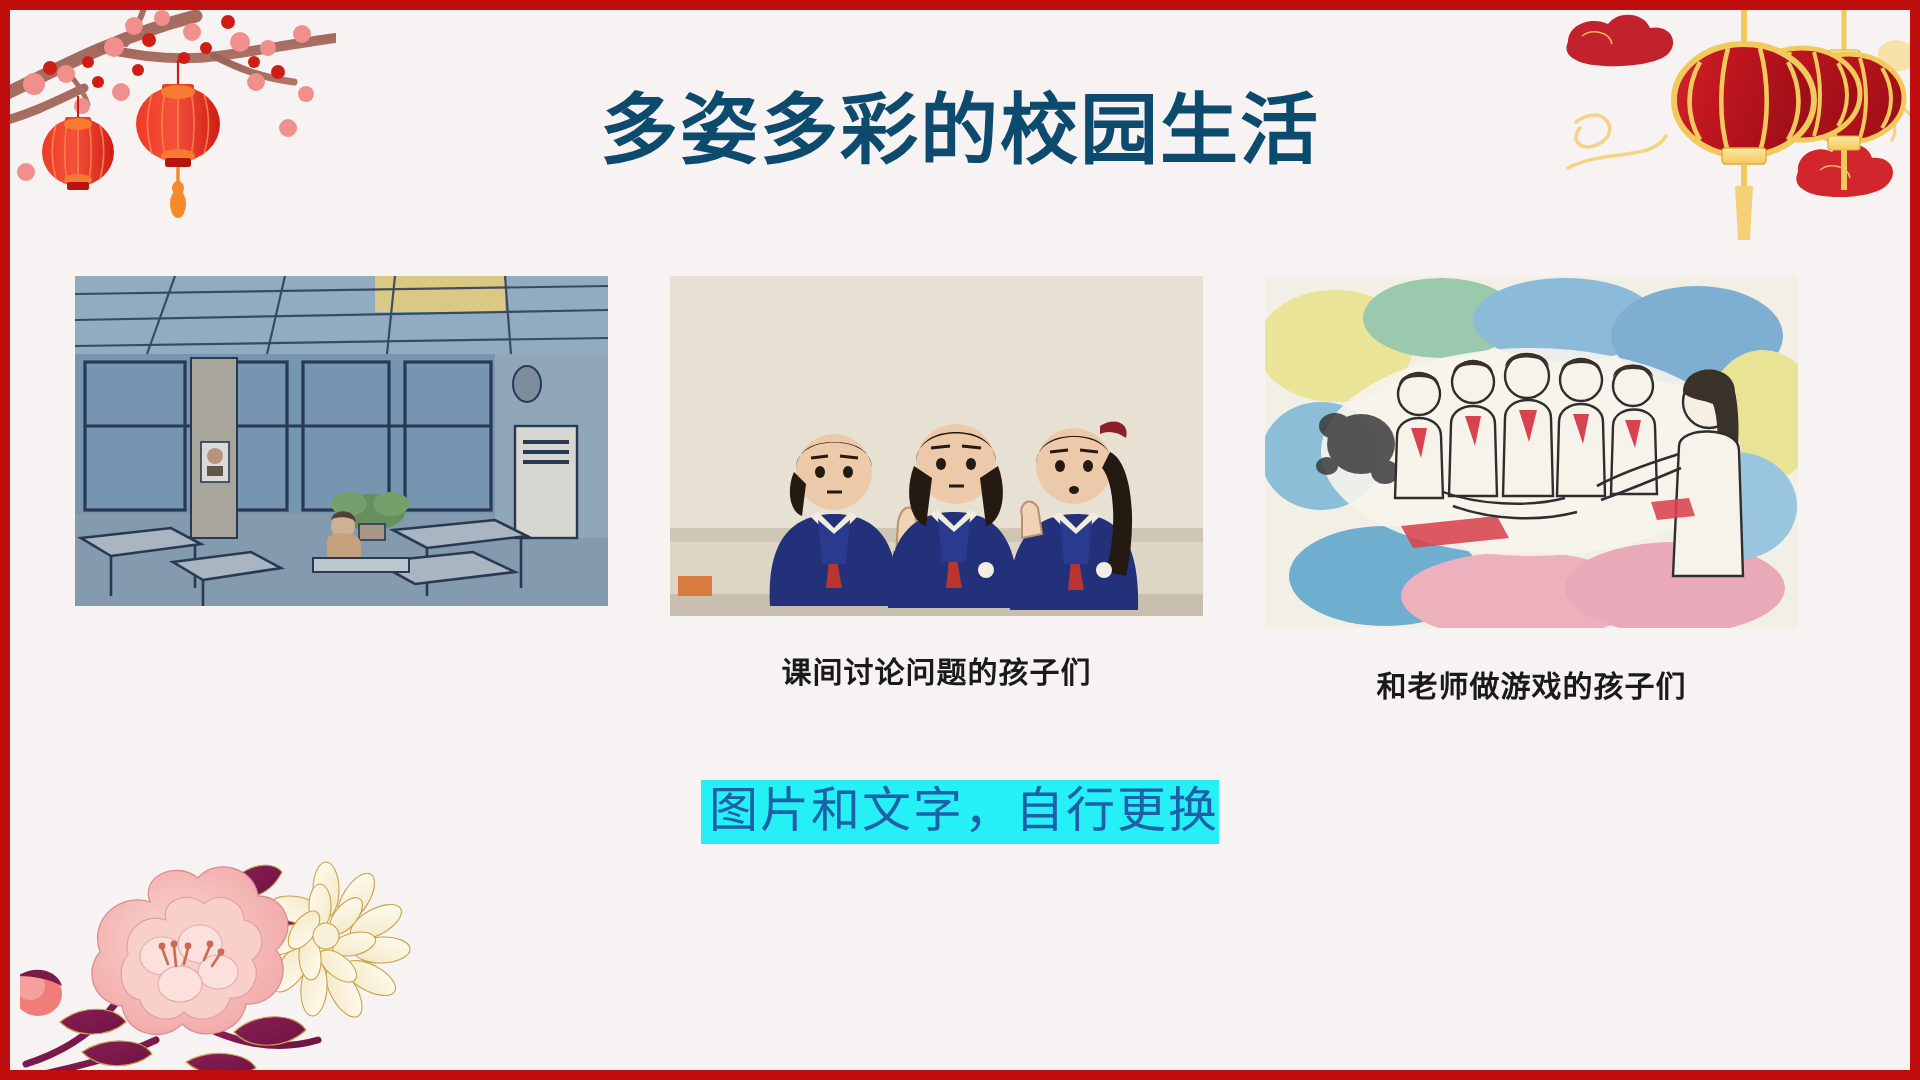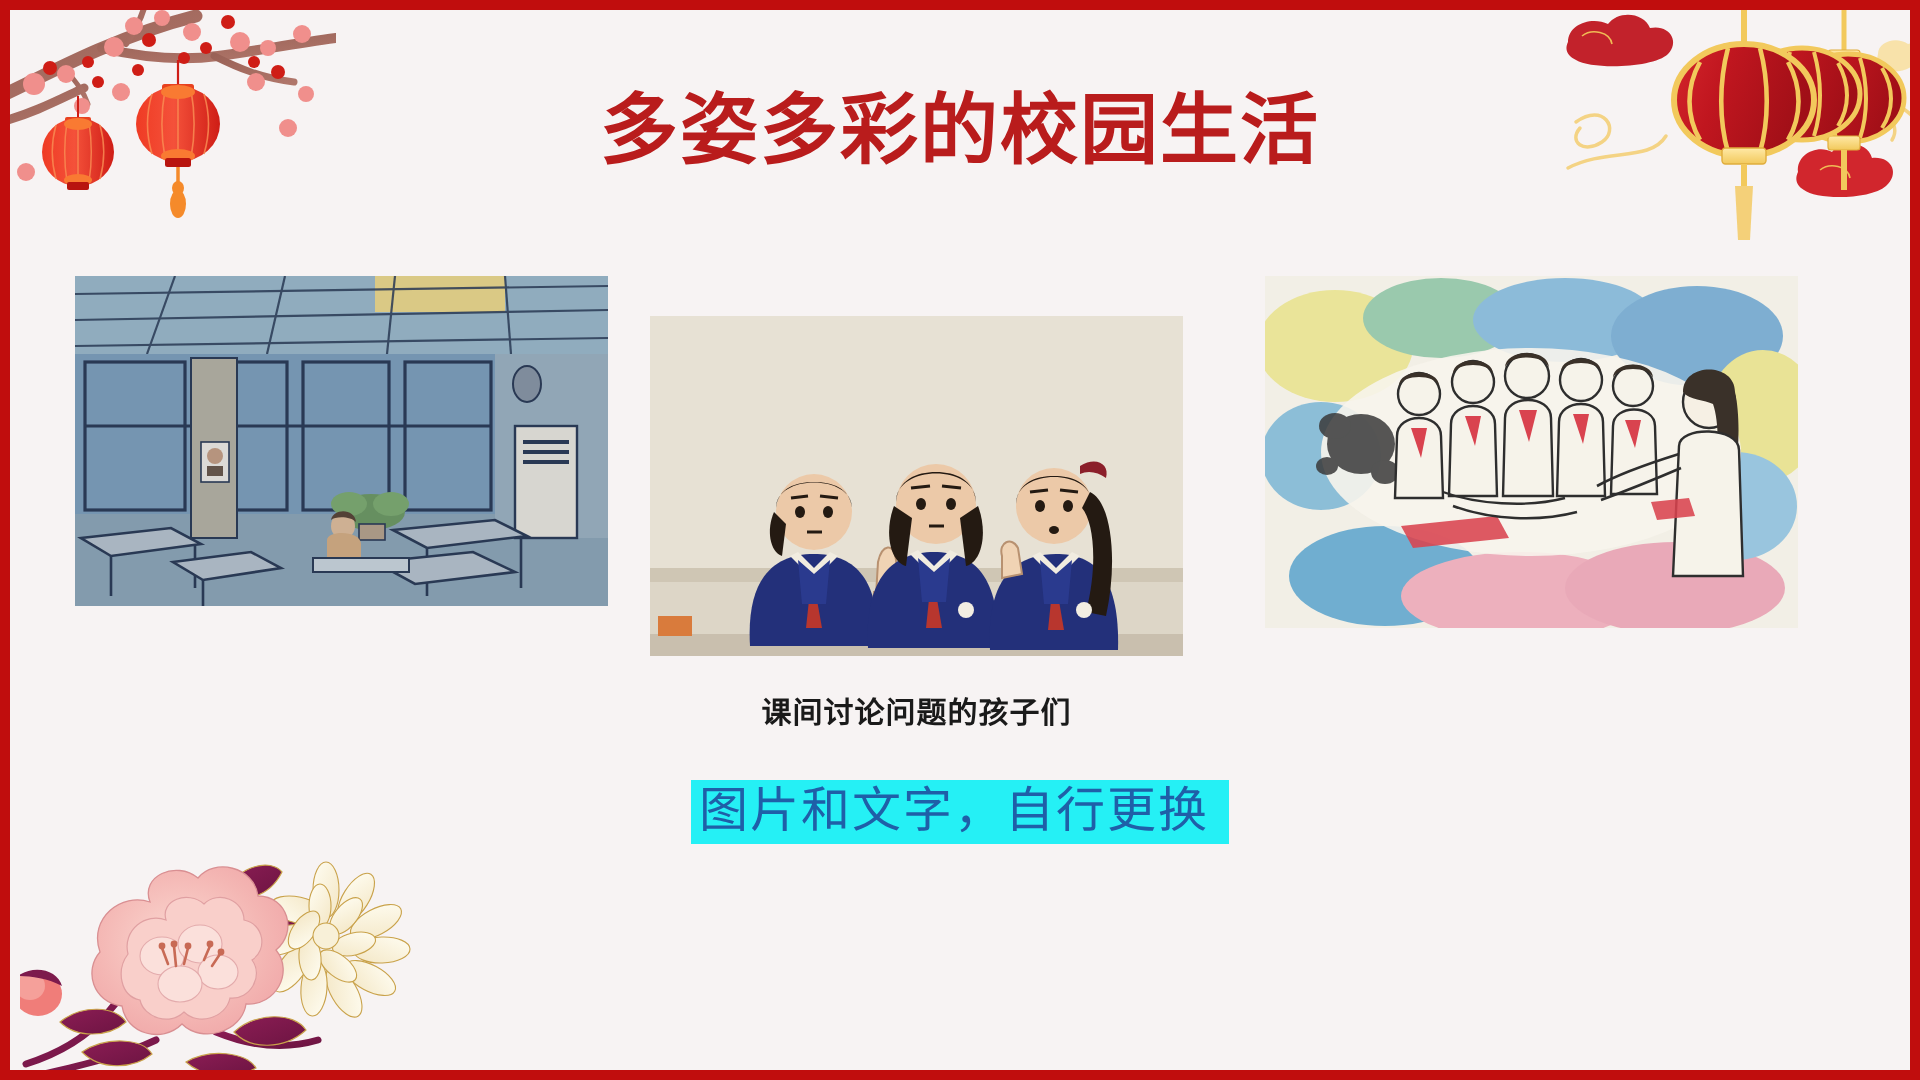--- a/index.html
+++ b/index.html
@@ -21,39 +21,39 @@
 
   
   .title {
     position:absolute;
     left:0; top:78px;
     width:1900px;
     text-align:center;
     font-size:78px;
     font-weight:bold;
     letter-spacing:2px;
-    color:#b91c1c;
+    color:#0c4a6e;
     line-height:1.1;
     white-space:nowrap;
   }
 
   
   .photo-row {
     position:absolute;
     left:0; top:266px;
     width:1900px;
     height:340px;
   }
   .photo-cell {
     position:absolute;
     top:0;
     width:533px;
   }
   .photo-cell.c0 { left:65px; }
-  .photo-cell.c1 { left:640px;margin-top:40px; }
+  .photo-cell.c1 { left:660px; }
   .photo-cell.c2 { left:1255px; }
 
   .photo-frame {
     width:533px;
     height:340px;
     overflow:hidden;
     position:relative;
     background:#e9e4dc;
   }
   .photo-cell.c0 .photo-frame { width:533px; height:330px; }
@@ -81,21 +81,21 @@
     width:1900px;
     text-align:center;
     line-height:1.18;
   }
   .note-line {
     display:inline-block;
     background:#25f0f5;
     color:#1f5fa8;
     font-size:49px;
     font-weight:500;
-    padding:2px 20px 4px 8px;
+    padding:2px 0 4px 8px;
     letter-spacing:2px;
     white-space:nowrap;
   }
 
   
   .deco { position:absolute; pointer-events:none; }
 
   
   .deco-tl { left:-4px; top:-6px; width:330px; height:235px; }
   
@@ -490,20 +490,21 @@
             <path d="M136,250 L232,240 L244,262 L148,272 Z"></path>
             <path d="M386,226 L424,222 L430,240 L392,244 Z"></path>
           </g>
 
           <g fill="none" stroke="#2e2e2e" stroke-width="2.4">
             <path d="M178,216 C210,228 262,232 300,222"></path>
             <path d="M188,230 C226,244 274,246 312,236"></path>
           </g>
         </svg>
       </div>
+      <div class="caption">和老师做游戏的孩子们</div>
     </div>
 
   </div>
 
   <div class="note">
     <div><span class="note-line">图片和文字，自行更换</span></div>
   </div>
 
   <svg class="deco deco-bl" viewBox="0 0 400 250" xmlns="http://www.w3.org/2000/svg">
     <defs>

